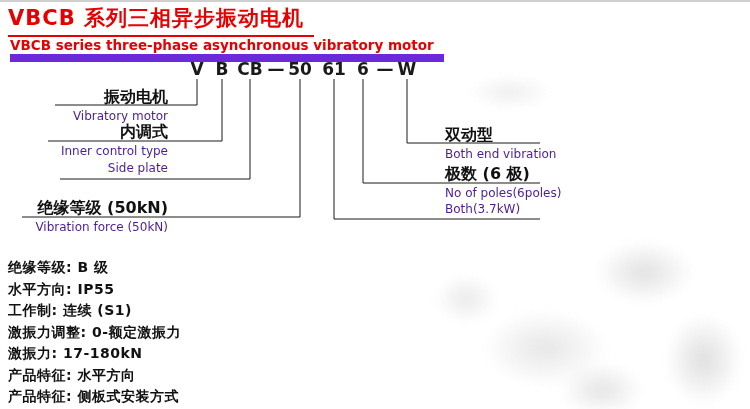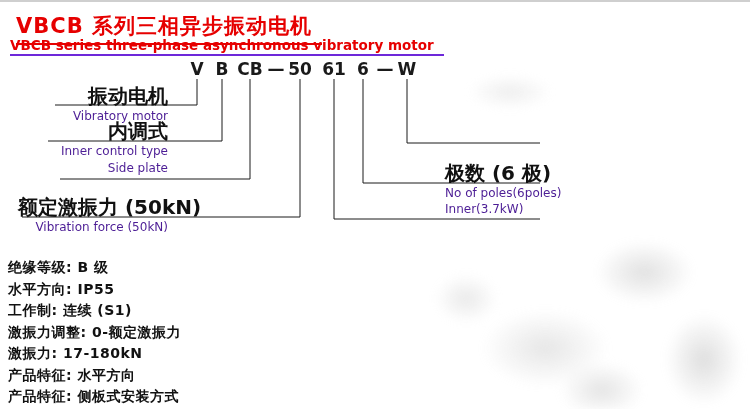--- a/index.html
+++ b/index.html
@@ -17,38 +17,38 @@
       radial-gradient(45px 35px at 14% 42%, #d8d8d8, transparent 70%),
       radial-gradient(60px 40px at 55% 90%, #cfcfcf, transparent 70%);
     filter:blur(5px);opacity:.55;
   }
   .watermark-top{
     position:absolute;left:440px;top:60px;width:140px;height:60px;
     background:radial-gradient(60px 25px at 50% 50%, #e3e3e3, transparent 70%);
     filter:blur(4px);opacity:.6;
   }
   .title{
-    position:absolute;left:8px;top:2px;margin:8px;
+    position:absolute;left:8px;top:2px;margin:0;
     font-size:21px;font-weight:bold;color:#e60000;
     display:inline-block;border-bottom:2px solid #e60000;
     padding:0 10px 3px 0;letter-spacing:1px;white-space:nowrap;
   }
   .subtitle{
     position:absolute;left:10px;top:35px;
     font-size:13.5px;font-weight:bold;color:#e60000;
-    display:inline-block;border-bottom:2px solid #6d28d9;
+    display:inline-block;border-bottom:8px solid #6d28d9;
     padding:0 10px 1px 0;white-space:nowrap;
   }
   .code-part{
     position:absolute;top:57px;transform:translateX(-50%);
     font-size:17px;font-weight:bold;color:#1a1a1a;white-space:nowrap;
   }
   .lines{position:absolute;left:0;top:0;pointer-events:none;}
   .lbl{position:absolute;white-space:nowrap;}
-  .lbl .cn{font-size:20px;font-weight:700;color:#111;height:17px;line-height:17px;margin-bottom:4px;}
+  .lbl .cn{font-size:16px;font-weight:700;color:#111;height:17px;line-height:17px;margin-bottom:4px;}
   .lbl .en{font-size:12px;font-weight:400;color:#4c1d95;height:15px;line-height:15px;}
   .lbl.left{left:18px;width:150px;text-align:right;}
   .lbl.right{left:445px;width:175px;text-align:left;}
   .specs{position:absolute;left:8px;top:255px;}
   .spec-line{
     font-size:14px;font-weight:bold;color:#111;
     height:21.5px;line-height:21.5px;white-space:nowrap;letter-spacing:.5px;
   }
 </style>
 </head>
@@ -91,30 +91,34 @@
     <div class="en">Vibratory motor</div>
   </div>
   <div class="lbl left" style="top:121px">
     <div class="cn">内调式</div>
     <div class="en">Inner control type</div>
   </div>
   <div class="lbl left" style="top:159px">
     <div class="en">Side plate</div>
   </div>
   <div class="lbl left" style="top:197px">
-    <div class="cn">额定激振力 (50kN)</div>
+    <div class="cn">绝缘等级 (50kN)</div>
     <div class="en">Vibration force (50kN)</div>
   </div>
 
+  <div class="lbl right" style="top:124px">
+    <div class="cn">双动型</div>
+    <div class="en">Both end vibration</div>
+  </div>
   <div class="lbl right" style="top:163px">
     <div class="cn">极数 (6 极)</div>
     <div class="en">No of poles(6poles)</div>
   </div>
   <div class="lbl right" style="top:200px">
-    <div class="en">Inner(3.7kW)</div>
+    <div class="en">Both(3.7kW)</div>
   </div>
 
   <div class="specs">
     <div class="spec-line">绝缘等级: B 级</div>
     <div class="spec-line">水平方向: IP55</div>
     <div class="spec-line">工作制: 连续 (S1)</div>
     <div class="spec-line">激振力调整: 0-额定激振力</div>
     <div class="spec-line">激振力: 17-180kN</div>
     <div class="spec-line">产品特征: 水平方向</div>
     <div class="spec-line">产品特征: 侧板式安装方式</div>

